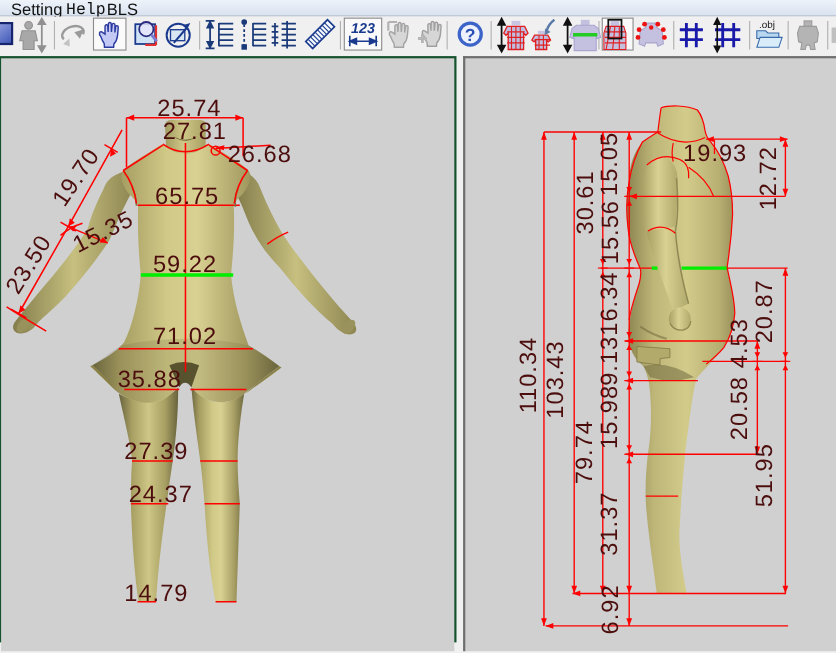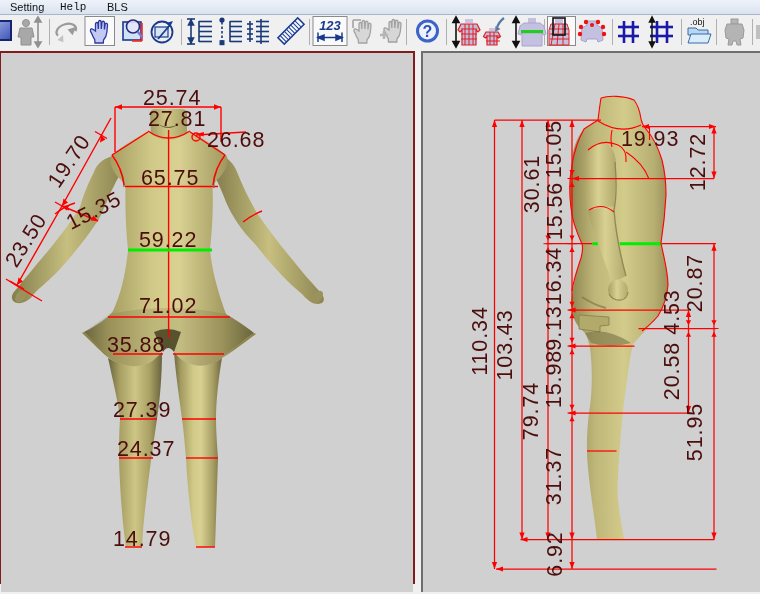--- a/index.html
+++ b/index.html
@@ -1,37 +1,37 @@
 <!DOCTYPE html>
 <html><head>
 <meta charset="utf-8">
 <style>
   html,body{margin:0;padding:0;}
   body{width:760px;height:594px;overflow:hidden;background:#f0f0f0;
        font-family:"Liberation Sans",sans-serif;position:relative;}
   #menubar{position:absolute;left:0;top:0;width:760px;height:14px;
     background:linear-gradient(#eef3fa,#d9e2ef);border-bottom:1px solid #a8b6c8;
-    font-size:11px;color:#111;}
+    font-size:15px;color:#111;}
   .mi{position:absolute;top:1px;}
   #toolbar{position:absolute;left:0;top:15px;width:760px;height:36px;
     background:#f0f0f0;}
   #lpanel{position:absolute;left:0;top:51px;width:415px;height:533px;
-    background:#7f1d1d;}
+    background:#14532d;}
   #lpanelin{position:absolute;left:1px;top:2px;width:412px;height:539px;background:#d0d0d0;}
   #rpanel{position:absolute;left:421px;top:51px;width:339px;height:539px;
     background:#d0d0d0;border-left:2px solid #6e6e6e;border-top:2px solid #6e6e6e;}
   svg{position:absolute;left:0;top:0;}
   text{font-family:"Liberation Sans",sans-serif;fill:#4c0d0d;}
 </style>
 </head>
 <body>
 <div id="menubar">
   <span class="mi" style="left:10px;">Setting</span>
   <span class="mi" style="left:60px;font-family:Liberation Mono, monospace;">Help</span>
-  <span class="mi" style="left:107px;">BLS</span>
+  <span class="mi" style="left:97px;">BLS</span>
 </div>
 <div id="toolbar">
 <svg width="760" height="36" viewBox="0 0 760 36">
 <defs>
 <linearGradient id="bl" x1="0" y1="0" x2="1" y2="1">
  <stop offset="0" stop-color="#aab4ec"></stop>
           <stop offset="1" stop-color="#3c55b4"></stop>
 </linearGradient>
 </defs>
 

